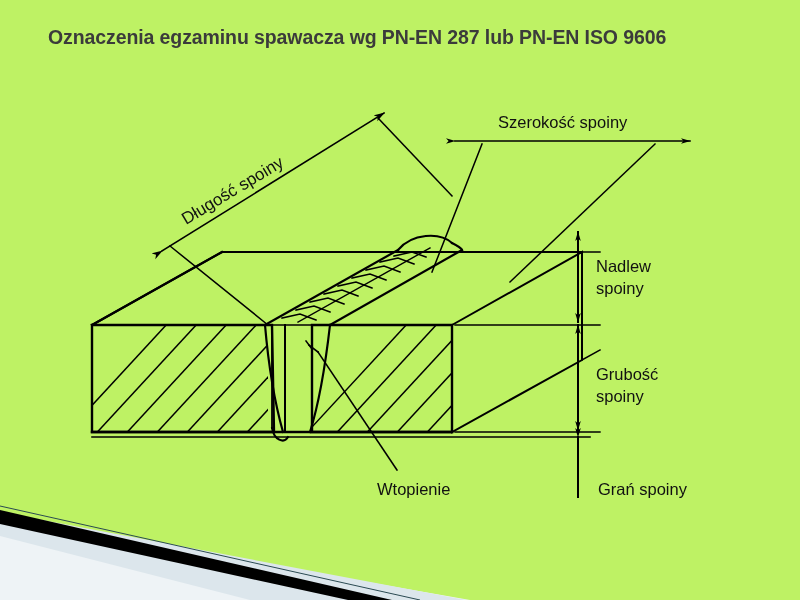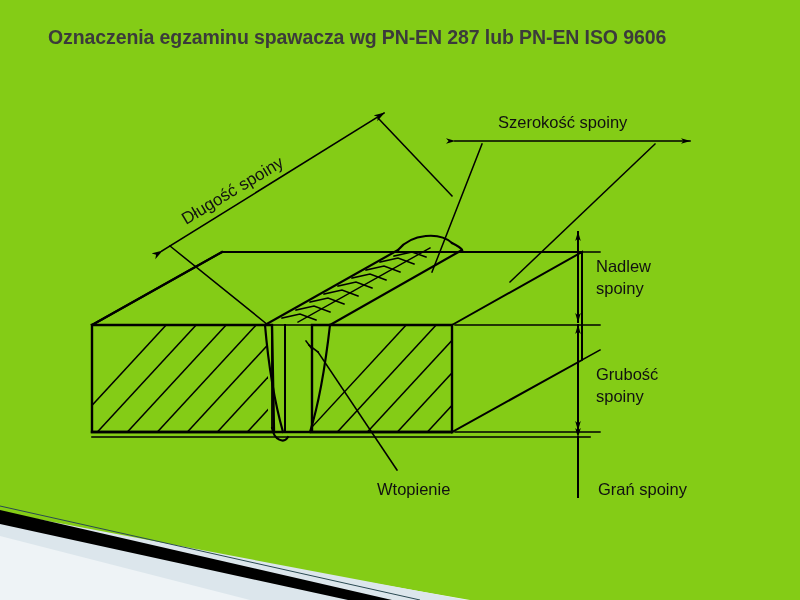--- a/index.html
+++ b/index.html
@@ -4,21 +4,21 @@
 <style>
   html, body {
     margin: 0;
     padding: 0;
     background: #ffffff;
   }
   #slide {
     position: relative;
     width: 800px;
     height: 600px;
-    background: #84cc16;
+    background: #bef264;
     overflow: hidden;
     font-family: "Liberation Sans", sans-serif;
   }
   #slide-title {
     position: absolute;
     left: 48px;
     top: 24px;
     width: 710px;
     font-size: 19.5px;
     font-weight: bold;

